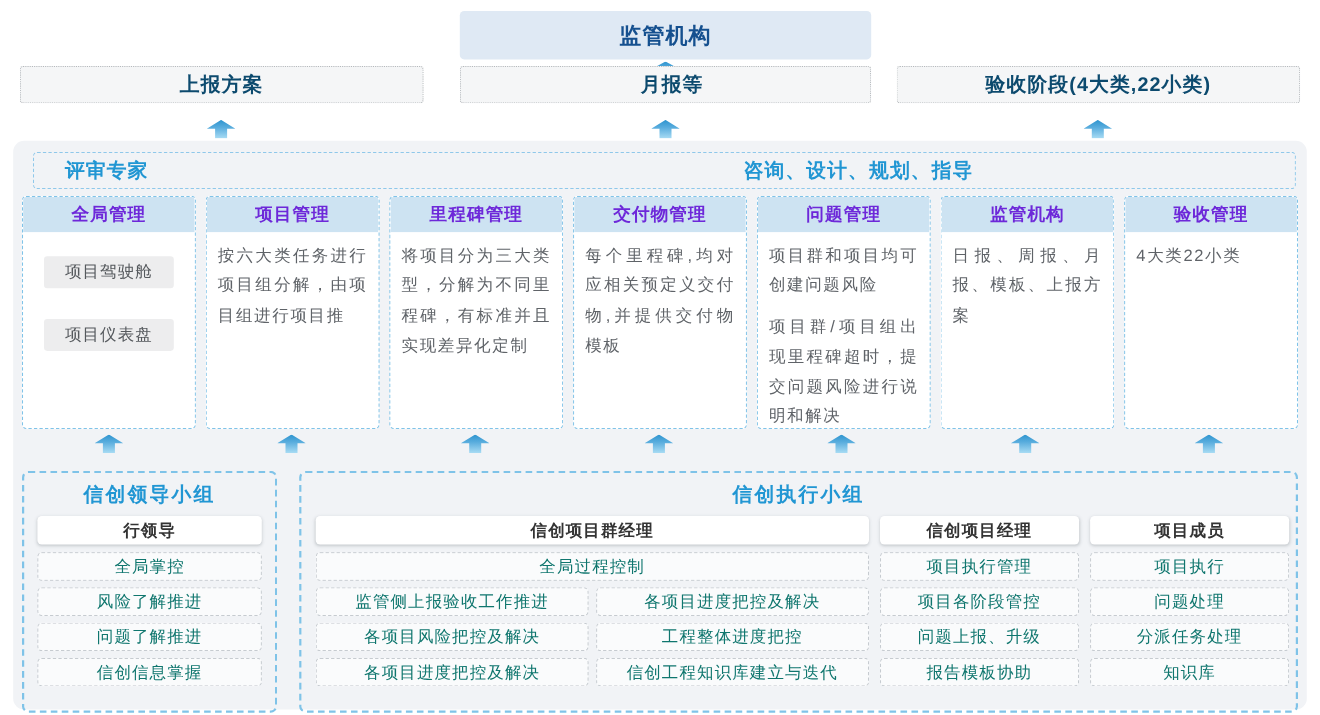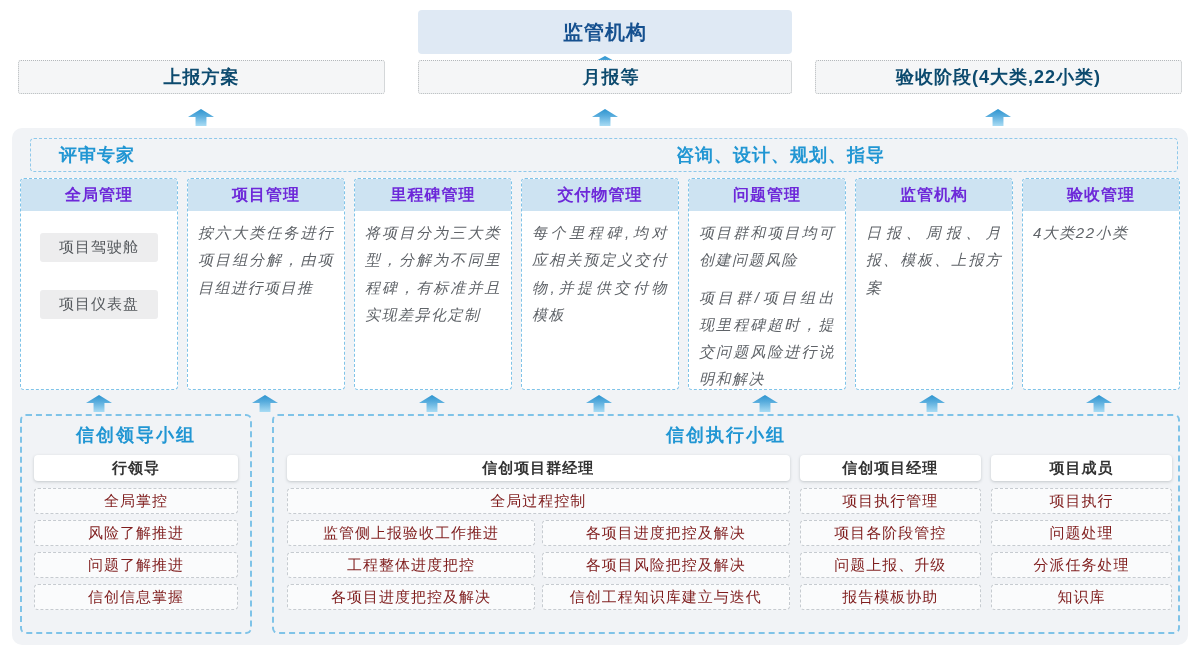--- a/index.html
+++ b/index.html
@@ -55,50 +55,50 @@
     background:#ffffff;border:1px dashed #7fc3e8;border-radius:4px;overflow:hidden;
   }
   .col-header{
     height:32px;background:#cde3f2;
     display:flex;align-items:center;justify-content:center;
     font-size:16px;font-weight:bold;color:#6d28d9;letter-spacing:1px;
   }
   .col-body{padding:8px 10px 0 10px;}
   .col-body p{
     margin:0 0 10px 0;font-size:15px;color:#5f6368;line-height:1.82;
-    letter-spacing:1.5px;text-align:justify;text-justify:inter-ideograph;font-style:italic;
+    letter-spacing:1.5px;text-align:justify;text-justify:inter-ideograph;
   }
   .gray-pill{
     margin:14px auto 0 auto;width:118px;padding:5px 0;background:#ededee;border-radius:3px;
     text-align:center;font-size:15px;color:#55595d;letter-spacing:1px;
   }
   .gray-pill + .gray-pill{margin-top:28px;}
 
   
   .group-box{
-    position:absolute;top:286px;height:220px;box-sizing:border-box;
+    position:absolute;top:300px;height:220px;box-sizing:border-box;
     border:2px dashed #7fc3e8;border-radius:6px;
   }
   .group-box.leader{left:8px;width:232px;}
   .group-box.exec{left:260px;width:908px;}
   .group-title{
     margin-top:7px;text-align:center;
     font-size:18px;font-weight:bold;color:#2196d3;letter-spacing:2px;
   }
   .role-pill{
     height:26px;background:#ffffff;border-radius:4px;
     box-shadow:0 1px 3px rgba(60,70,80,0.25);
     display:flex;align-items:center;justify-content:center;
     font-size:15px;font-weight:bold;color:#333;letter-spacing:1px;
   }
   .task-item{
     height:26px;box-sizing:border-box;background:#fafbfc;
     border:1px dashed #c6cbd0;border-radius:4px;
     display:flex;align-items:center;justify-content:center;
-    font-size:15px;color:#7f1d1d;letter-spacing:1px;
+    font-size:15px;color:#0f766e;letter-spacing:1px;
   }
   .leader .role-pill{margin:8px 12px 7px 12px;}
   .leader .task-item{margin:0 12px 6px 12px;}
 
   .exec-row{display:flex;padding:8px 6px 0 13px;}
   .exec-colA{width:505px;margin-right:10px;}
   .exec-colB{width:182px;margin-right:10px;}
   .exec-colC{width:182px;}
   .exec-row .role-pill{margin-bottom:7px;}
   .exec-row .task-item{margin-bottom:6px;}
@@ -201,22 +201,22 @@
   <div class="group-box exec">
     <div class="group-title">信创执行小组</div>
     <div class="exec-row">
 
       <div class="exec-colA">
         <div class="role-pill">信创项目群经理</div>
         <div class="task-item">全局过程控制</div>
         <div class="two-col">
           <div class="task-item">监管侧上报验收工作推进</div>
           <div class="task-item">各项目进度把控及解决</div>
+          <div class="task-item">各项目风险把控及解决</div>
           <div class="task-item">工程整体进度把控</div>
-          <div class="task-item">各项目风险把控及解决</div>
           <div class="task-item">各项目进度把控及解决</div>
           <div class="task-item">信创工程知识库建立与迭代</div>
         </div>
       </div>
 
       <div class="exec-colB">
         <div class="role-pill">信创项目经理</div>
         <div class="task-item">项目执行管理</div>
         <div class="task-item">项目各阶段管控</div>
         <div class="task-item">问题上报、升级</div>

